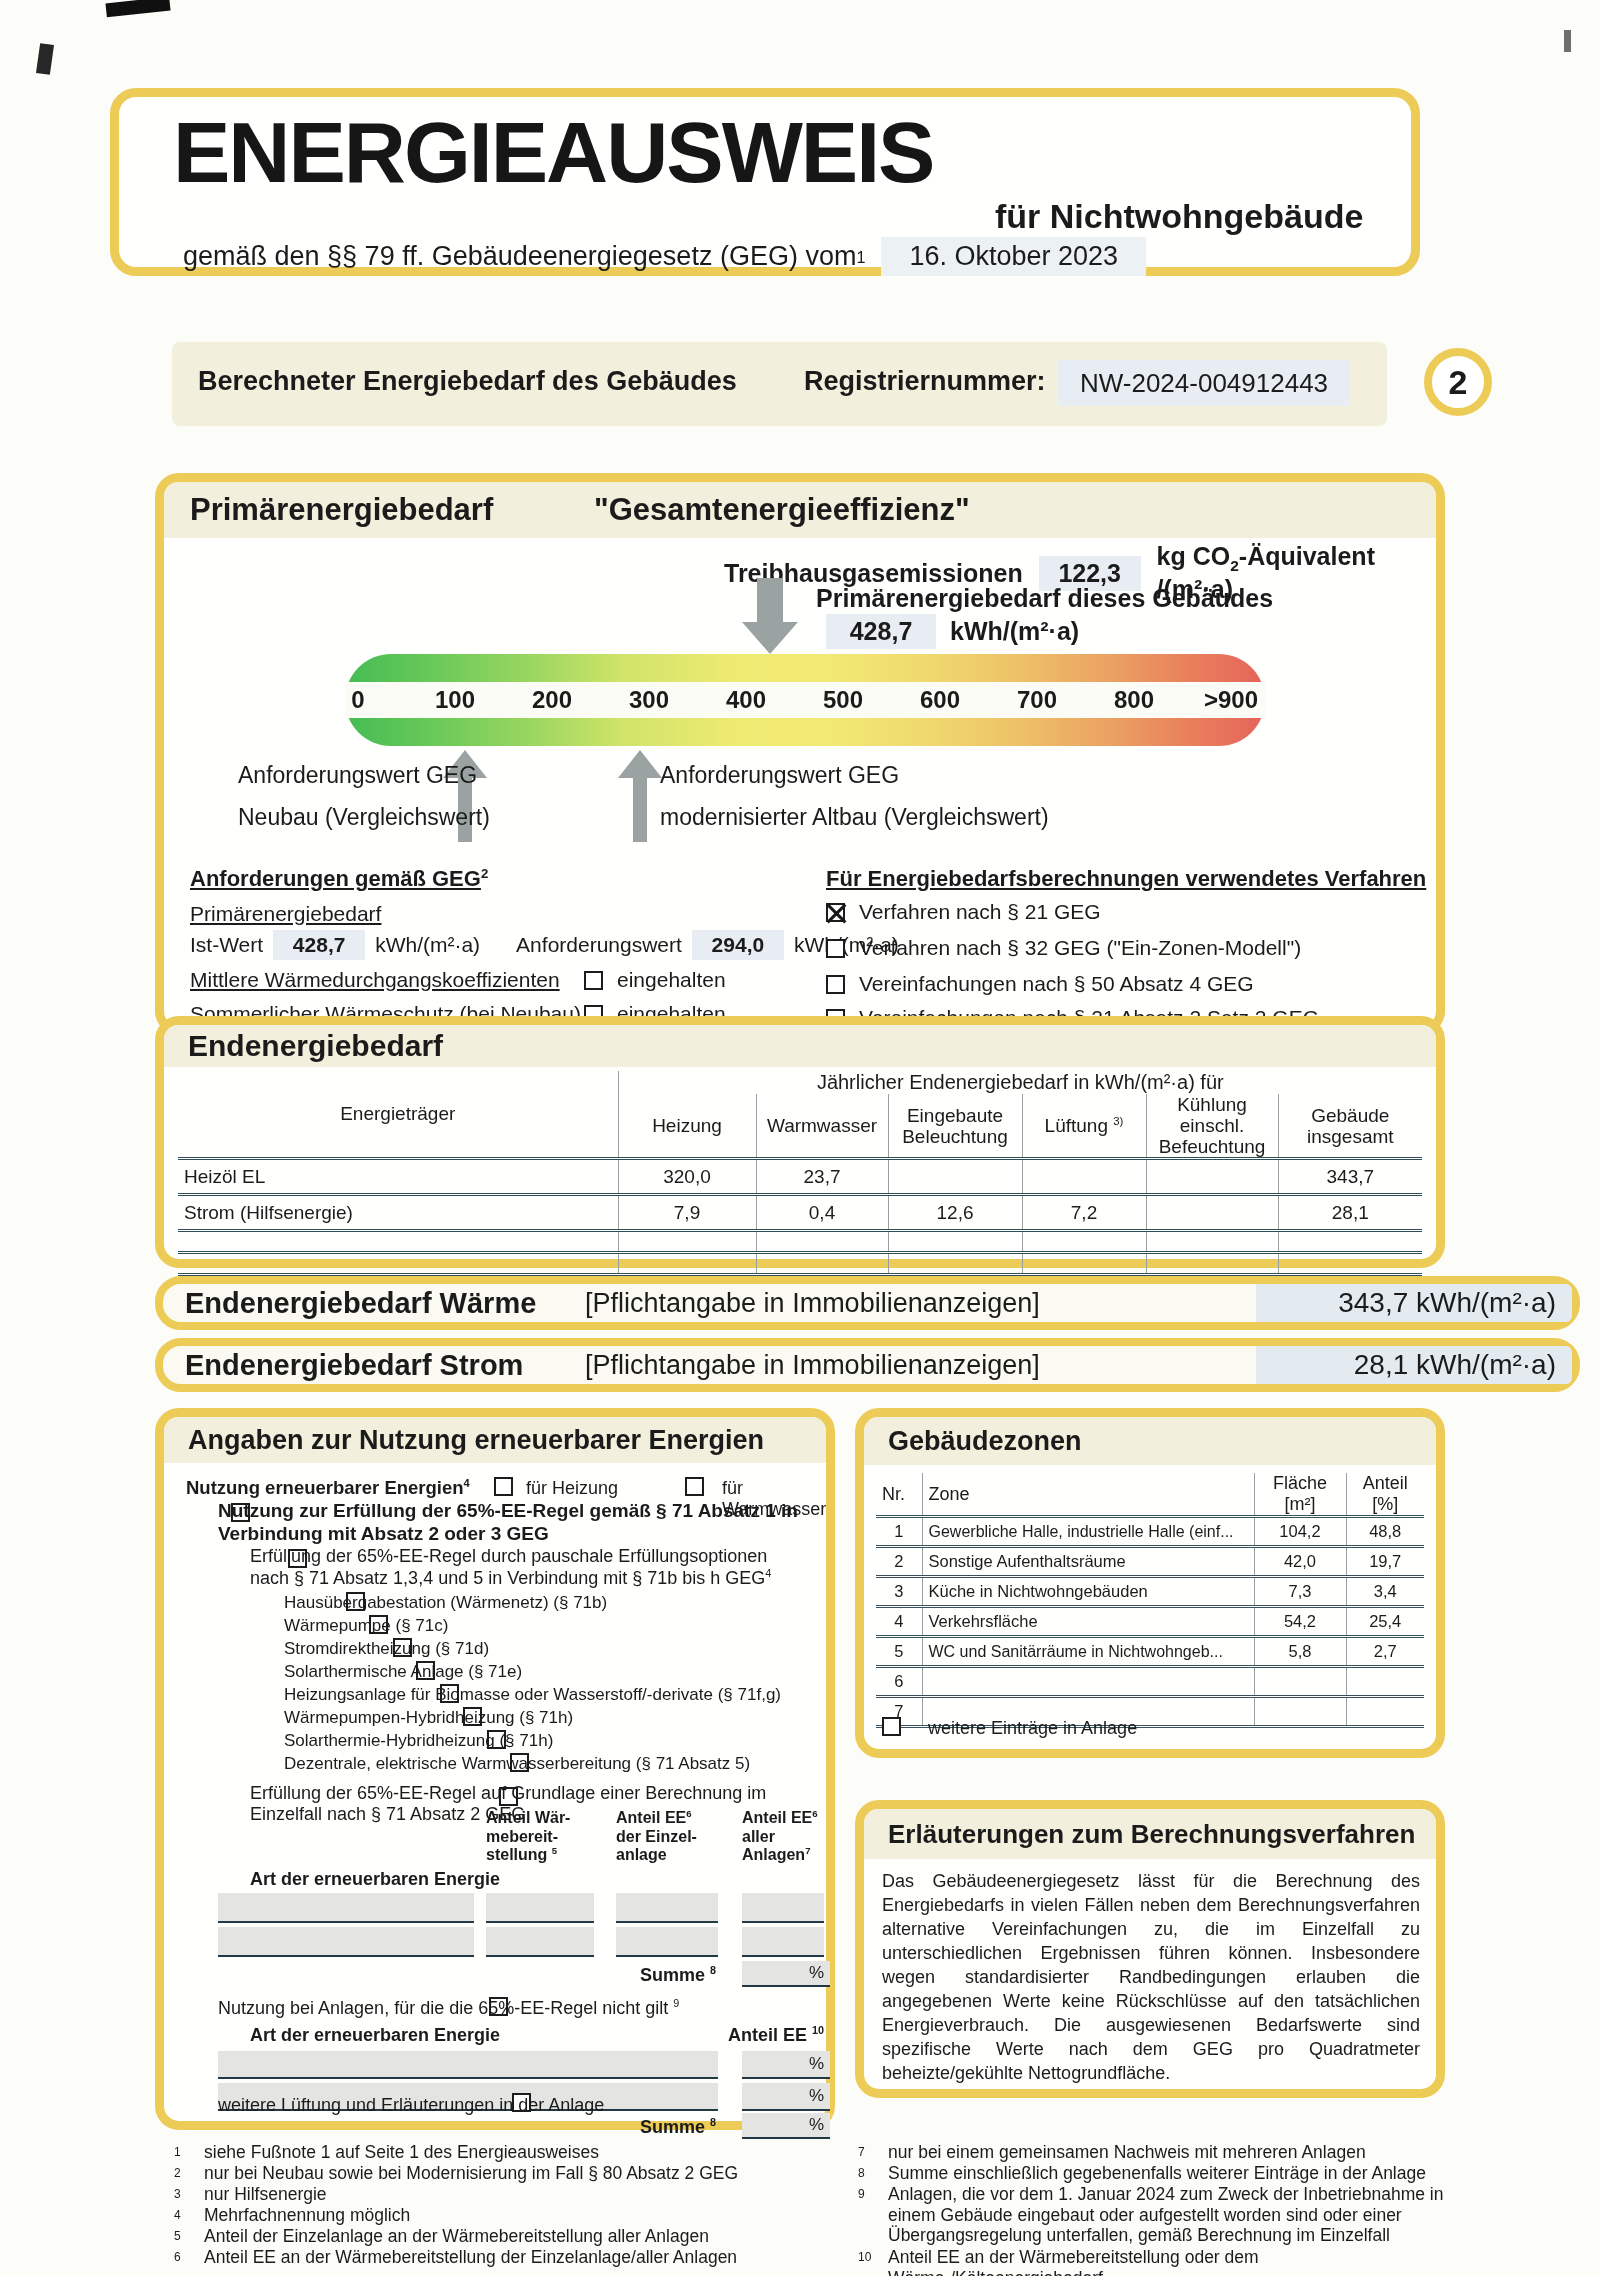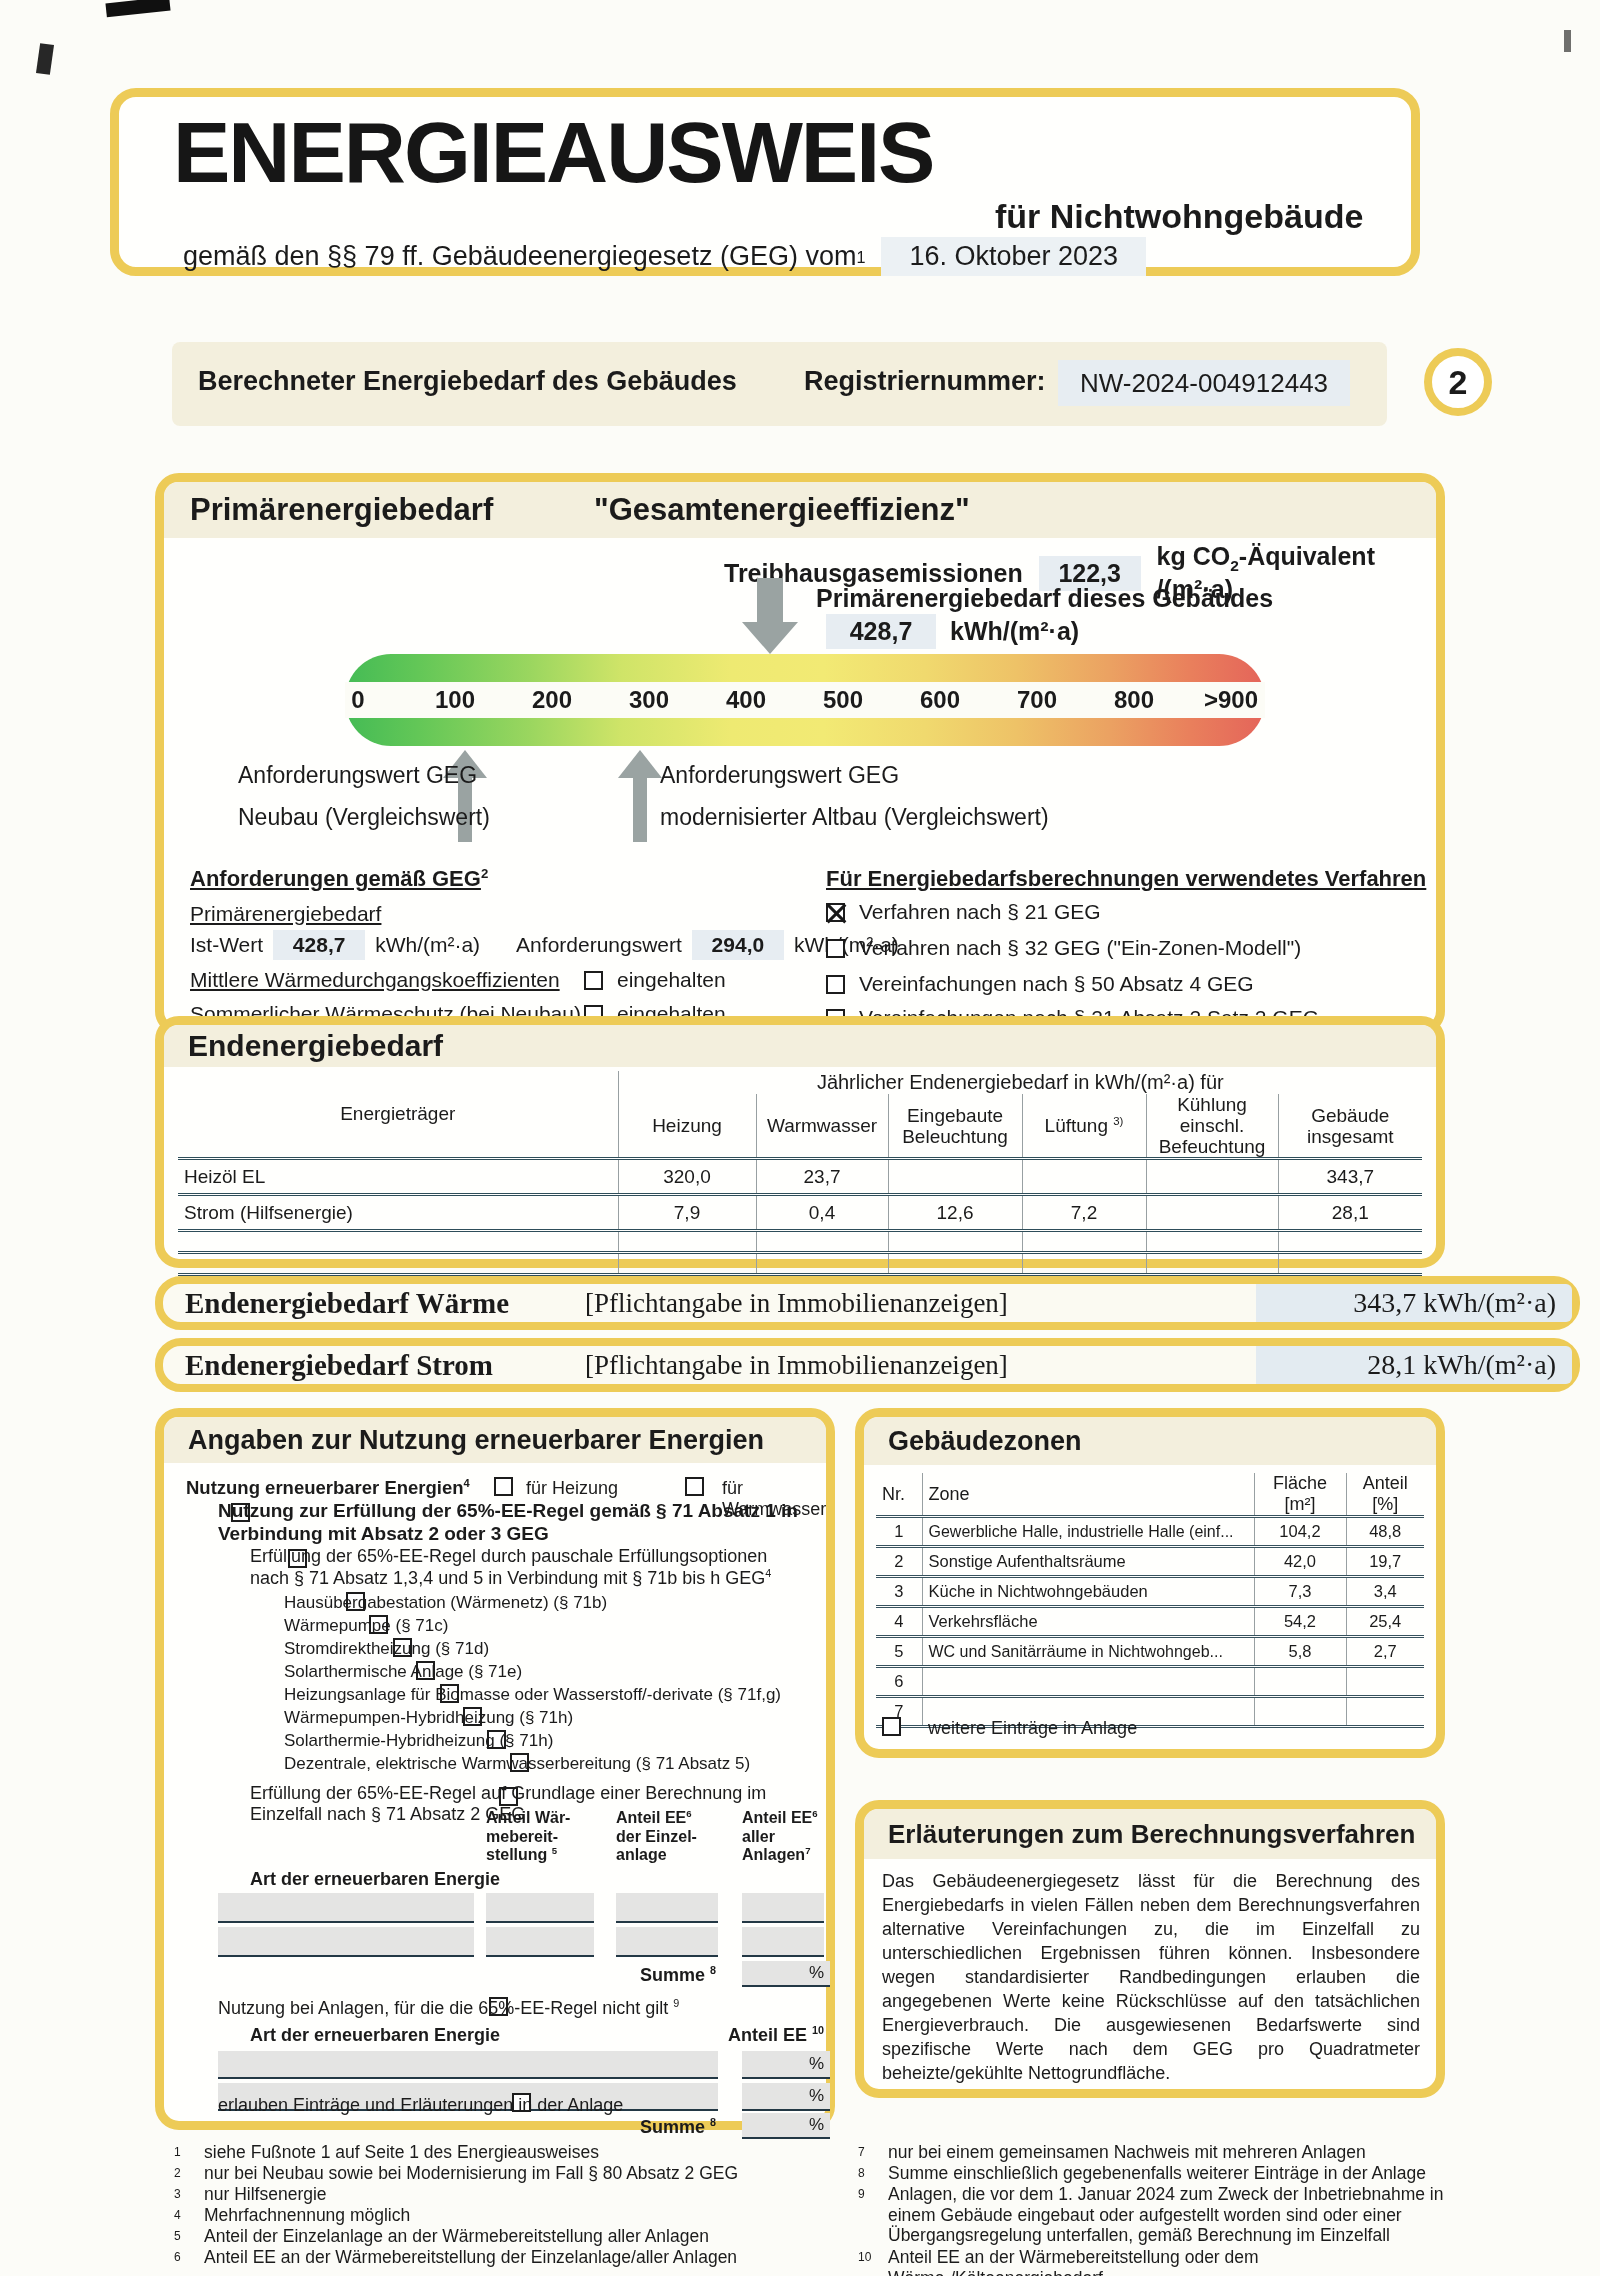--- a/index.html
+++ b/index.html
@@ -50,21 +50,21 @@
   .endp{left:155px;top:1016px;width:1290px;height:252px;}
   .etab{position:absolute;left:14px;right:14px;top:46px;border-collapse:collapse;table-layout:fixed;width:1244px;}
   .etab th,.etab td{font-weight:normal;padding:0 6px;}
   .etab .c-span{font-size:20px;height:22px;text-align:center;}
   .etab .collabels th{font-size:19px;height:52px;text-align:center;border-left:1px solid #98a0a2;border-bottom:3px double #2e4d59;line-height:21px;}
   .etab .c-et{font-size:19px;text-align:center;border-right:0;border-bottom:3px double #2e4d59;}
   .etab td{font-size:19px;height:33px;border-left:1px solid #98a0a2;border-bottom:3px double #2e4d59;text-align:center;}
   .etab td.first{border-left:none;text-align:left;}
   .etab tr.empty td{height:19px;border-bottom:3px double #2e4d59;}
   
-  .strip{position:absolute;left:155px;width:1425px;height:54px;border:8px solid #edcb57;border-radius:26px;background:#fbfaf2;box-sizing:border-box;display:flex;align-items:center;font-family:Liberation Serif, serif;}
+  .strip{position:absolute;left:155px;width:1425px;height:54px;border:8px solid #edcb57;border-radius:26px;background:#fbfaf2;box-sizing:border-box;display:flex;align-items:center;}
   .strip .lab{font-size:29px;font-weight:bold;padding-left:22px;width:400px;flex:none;}
   .strip .note{font-size:27px;}
   .strip .val{position:absolute;right:0;top:0;bottom:0;width:300px;background:#e3ebf1;display:flex;align-items:center;justify-content:flex-end;padding-right:16px;font-size:28px;border-radius:0 6px 6px 0;}
   
   .renew{left:155px;top:1408px;width:680px;height:722px;}
   .renew .phead{height:46px;line-height:46px;font-size:27px;}
   .rn{position:absolute;font-size:18px;}
   .shade{position:absolute;background:#e4e4e3;border-bottom:2px solid #233845;}
   .pct{text-align:right;padding-right:6px;font-size:17px;line-height:24px;}
   
@@ -363,21 +363,21 @@
 
     <div class="shade" style="left:54px;top:634px;width:500px;height:26px;"></div>
     <div class="shade pct" style="left:578px;top:634px;width:82px;height:26px;line-height:26px;"><span>%</span></div>
     <div class="shade" style="left:54px;top:666px;width:500px;height:26px;"></div>
     <div class="shade pct" style="left:578px;top:666px;width:82px;height:26px;line-height:26px;"><span>%</span></div>
 
     <span class="rn b" style="left:400px;top:700px;width:152px;text-align:right;"><span>Summe</span> <sup class="sup">8</sup></span>
     <div class="shade pct" style="left:578px;top:696px;width:82px;height:24px;"><span>%</span></div>
 
     <span class="cb sm abs" style="left:20px;top:676px;"></span>
-    <span class="rn" style="left:54px;top:678px;">erlauben Einträge und Erläuterungen in der Anlage</span>
+    <span class="rn" style="left:54px;top:678px;">weitere Lüftung und Erläuterungen in der Anlage</span>
   </div>
 
   <div class="panel zones">
     <div class="phead">
       <span class="pt">Gebäudezonen</span>
     </div>
     <table class="ztab">
       <colgroup>
           <col style="width:46px">
           <col style="width:332px">

